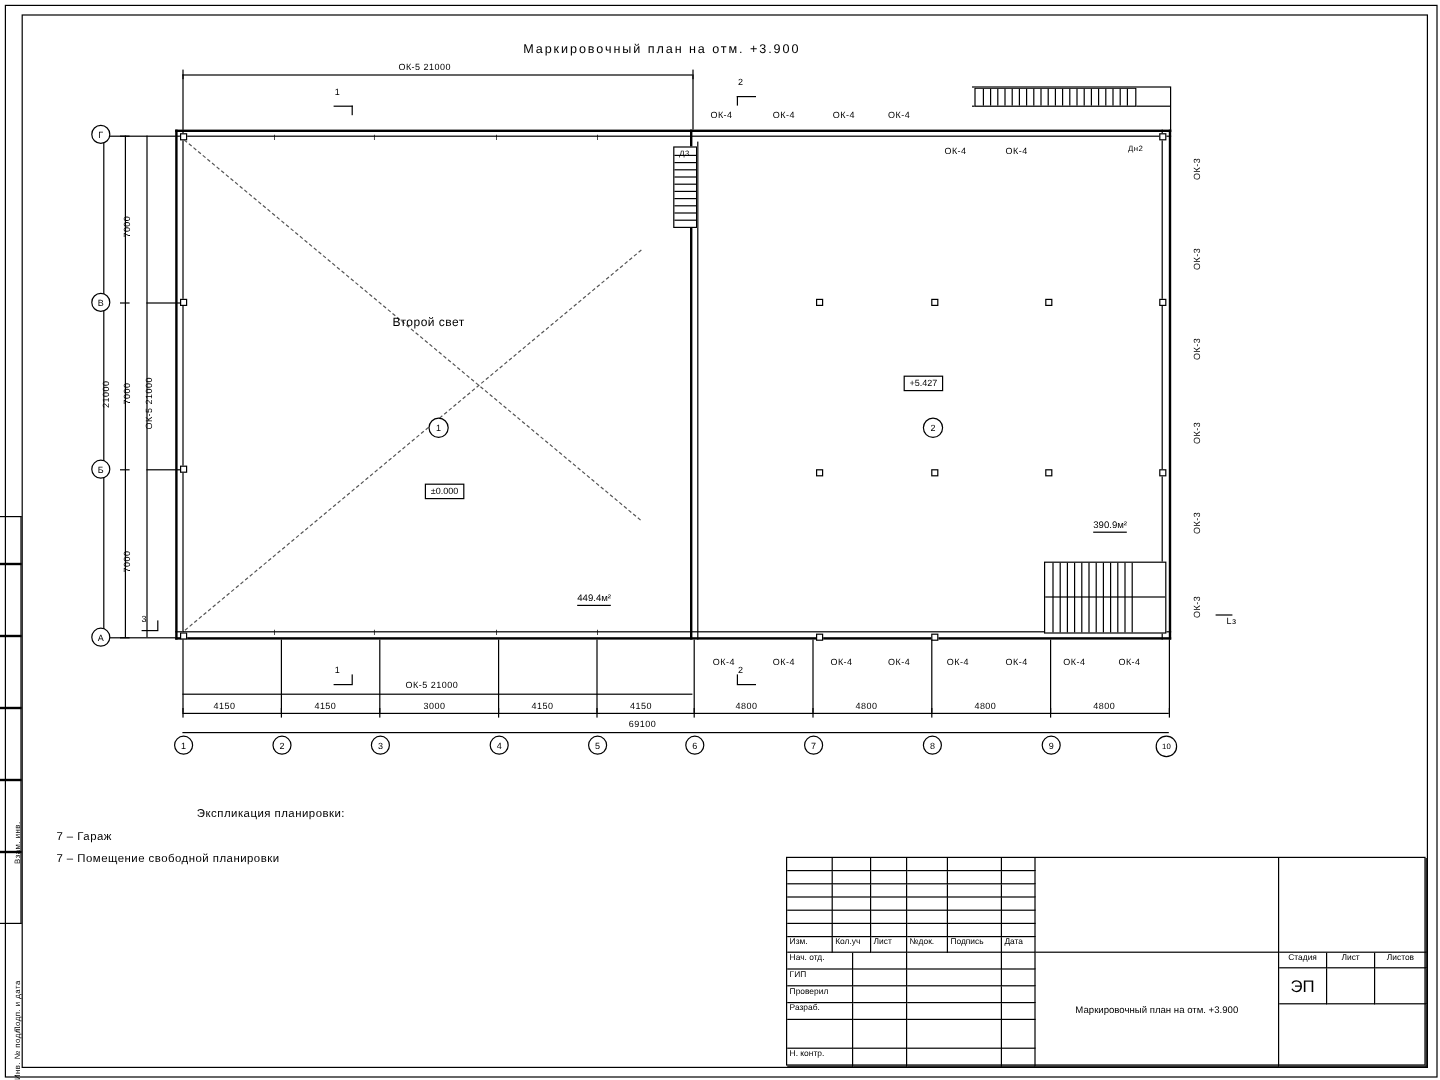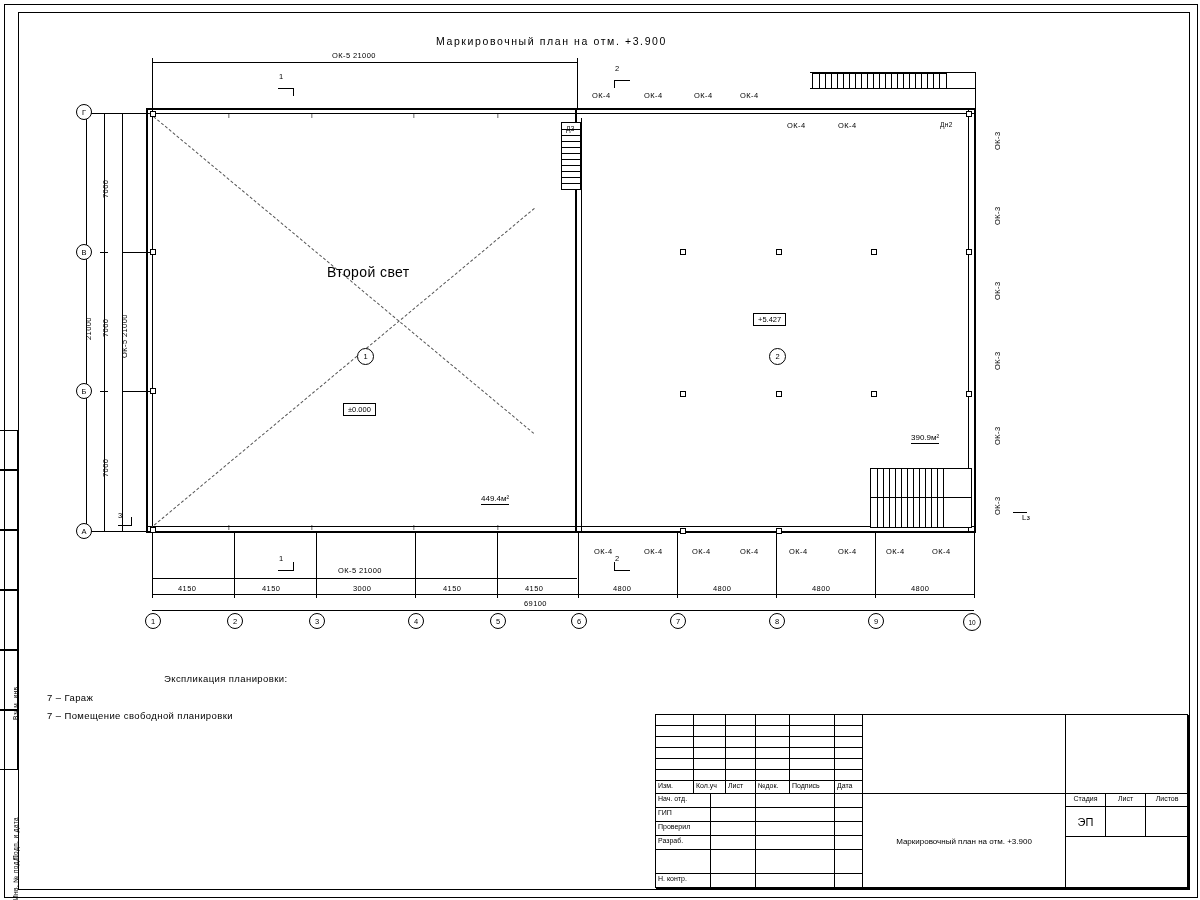--- a/index.html
+++ b/index.html
@@ -4,21 +4,21 @@
 <style>
   html,body{margin:0;padding:0;background:#ffffff;}
   body{width:1200px;height:900px;position:relative;overflow:hidden;
        font-family:"Liberation Sans", sans-serif;color:#000;}
   .sheet{position:absolute;left:0;top:0;width:1200px;height:900px;}
   .frame-outer{position:absolute;left:4px;top:4px;width:1192px;height:892px;border:1px solid #000;}
   .frame-inner{position:absolute;left:18px;top:12px;width:1170px;height:876px;border:1.6px solid #000;}
   .ln{position:absolute;background:#000;}
   .h{height:1px;}
   .v{width:1px;}
-  .txt{position:absolute;white-space:nowrap;font-size:14px;letter-spacing:.4px;}
+  .txt{position:absolute;white-space:nowrap;font-size:10px;letter-spacing:.4px;}
   .txt.sm{font-size:7.5px;}
   .txt.xs{font-size:6.5px;}
   .title-main{position:absolute;font-size:10.5px;letter-spacing:1.6px;white-space:nowrap;}
   .rot{transform-origin:0 0;}
   .dash{position:absolute;border-top:1px dashed #555;transform-origin:0 0;height:0;}
   .circ{position:absolute;border:1px solid #000;border-radius:50%;display:flex;align-items:center;
         justify-content:center;font-size:7.5px;background:#fff;}
   .sqmark{position:absolute;width:4px;height:4px;border:1px solid #000;background:#fff;}
   .boxlbl{position:absolute;border:1px solid #000;background:#fff;font-size:7.5px;
           padding:1px 4px;white-space:nowrap;}
@@ -122,21 +122,21 @@
       <i style="left:72px"></i>
     <i style="left:0;top:28px;height:1px;width:100px;"></i>
   </div>
 
   <div class="dash" style="left:150px;top:113px;width:500px;transform:rotate(39.8deg);"></div>
   <div class="dash" style="left:150px;top:528px;width:500px;transform:rotate(-39.8deg);"></div>
   <div class="txt" style="left:327px;top:264px;">Второй свет</div>
 
   <div class="circ" style="left:357px;top:348px;width:15px;height:15px;">1</div>
   <div class="circ" style="left:769px;top:348px;width:15px;height:15px;">2</div>
-  <div class="boxlbl" style="left:343px;top:403px;">±0.000</div>
+  <div class="boxlbl" style="left:354px;top:403px;">±0.000</div>
   <div class="boxlbl" style="left:753px;top:313px;">+5.427</div>
   <div class="ulbl" style="left:481px;top:494px;">449.4м²</div>
   <div class="ulbl" style="left:911px;top:433px;">390.9м²</div>
 
   <div class="sqmark" style="left:150px;top:111px;"></div>
   <div class="sqmark" style="left:150px;top:249px;"></div>
   <div class="sqmark" style="left:150px;top:388px;"></div>
   <div class="sqmark" style="left:150px;top:527px;"></div>
   <div class="sqmark" style="left:680px;top:249px;"></div>
   <div class="sqmark" style="left:776px;top:249px;"></div>
@@ -372,19 +372,19 @@
     <div class="cell" style="left:100px;top:159px;width:79px;height:15px;"></div>
     <div class="cell" style="left:179px;top:159px;width:28px;height:15px;"></div>
 
     <div class="cell" style="left:207px;top:0;width:203px;height:79px;"></div>
     <div class="cell" style="left:207px;top:79px;width:203px;height:95px;font-size:8px;display:flex;align-items:center;justify-content:center;text-align:center;">Маркировочный план на отм. +3.900</div>
 
     <div class="cell" style="left:410px;top:0;width:123px;height:79px;"></div>
     <div class="cell" style="left:410px;top:79px;width:40px;height:13px;text-align:center;">Стадия</div>
     <div class="cell" style="left:450px;top:79px;width:40px;height:13px;text-align:center;">Лист</div>
     <div class="cell" style="left:490px;top:79px;width:43px;height:13px;text-align:center;">Листов</div>
-    <div class="cell" style="left:410px;top:92px;width:40px;height:30px;font-size:11px;display:flex;align-items:center;justify-content:center;">ЭП</div>
+    <div class="cell" style="left:410px;top:92px;width:40px;height:30px;font-size:14px;display:flex;align-items:center;justify-content:center;">ЭП</div>
     <div class="cell" style="left:450px;top:92px;width:40px;height:30px;"></div>
     <div class="cell" style="left:490px;top:92px;width:43px;height:30px;"></div>
     <div class="cell" style="left:410px;top:122px;width:123px;height:52px;"></div>
   </div>
 
 </div>
 
 </body></html>

